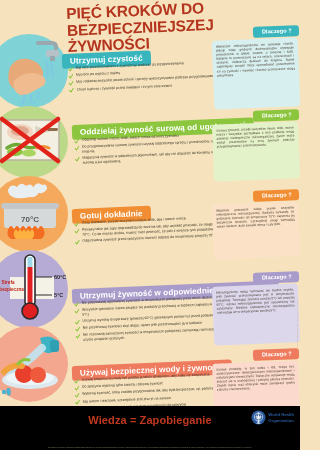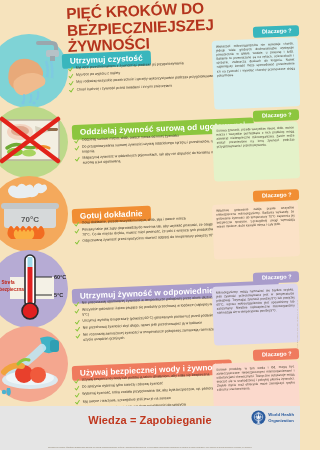--- a/index.html
+++ b/index.html
@@ -44,21 +44,21 @@
   .whytab{
     position:absolute;right:0;top:0;color:#fff;font-weight:bold;font-size:5.6px;
     padding:2px 7px 2.5px 9px;border-radius:3px;white-space:nowrap;
   }
   .whybody{
     position:absolute;right:0;border-radius:4px;padding:3.5px 4px;
     font-size:3.1px;line-height:1.35;color:#4a4133;text-align:justify;
   }
 
   
-  .footbar{position:absolute;left:0;bottom:0;width:300px;height:44px;background:#e5e5e5;}
+  .footbar{position:absolute;left:0;bottom:0;width:300px;height:44px;background:#000000;}
   .foot-title{
     position:absolute;left:0;right:0;top:8px;text-align:center;
     color:#c0381f;font-weight:bold;font-size:11px;letter-spacing:.1px;
   }
   .who{position:absolute;right:6px;top:4px;display:flex;align-items:center;gap:2.5px;}
   .who-txt{font-size:4.2px;line-height:1.2;color:#2a5b9e;font-weight:bold;}
   .fineprint{
     position:absolute;left:10px;right:10px;bottom:2px;
     font-size:1.9px;line-height:1.25;color:#8a7f6a;text-align:center;
   }

